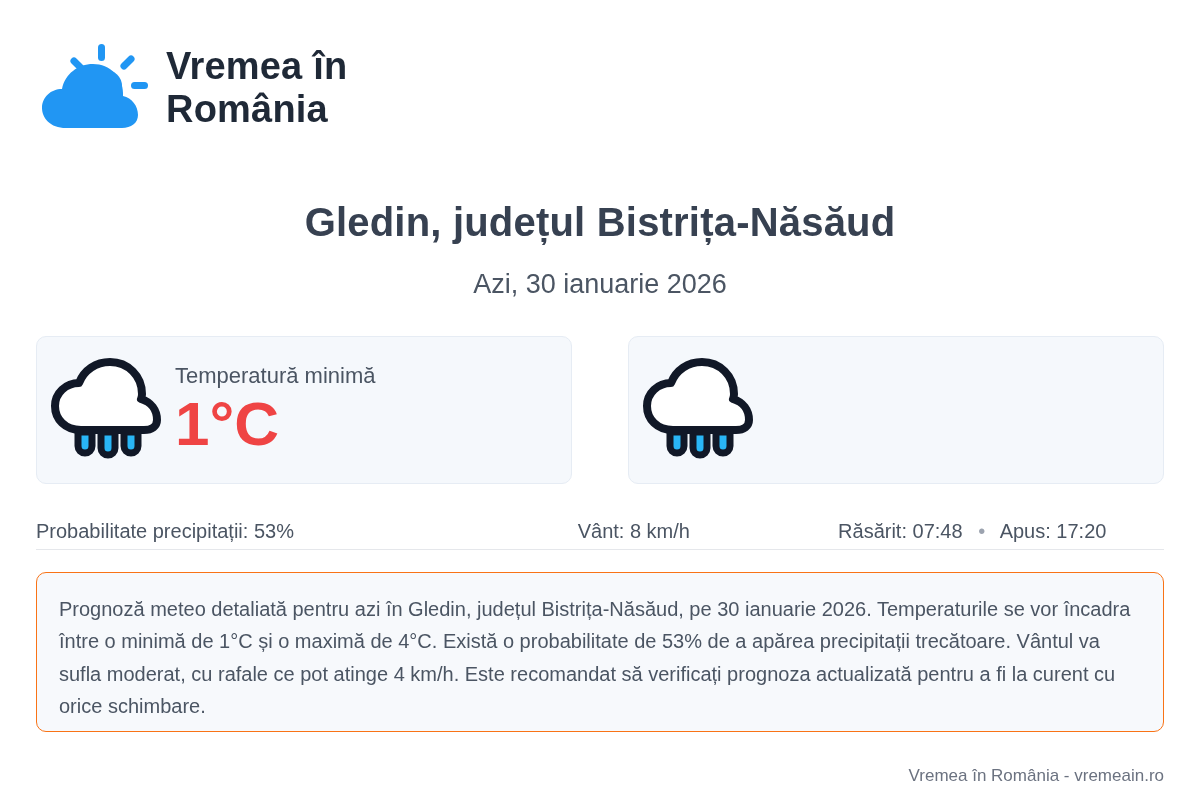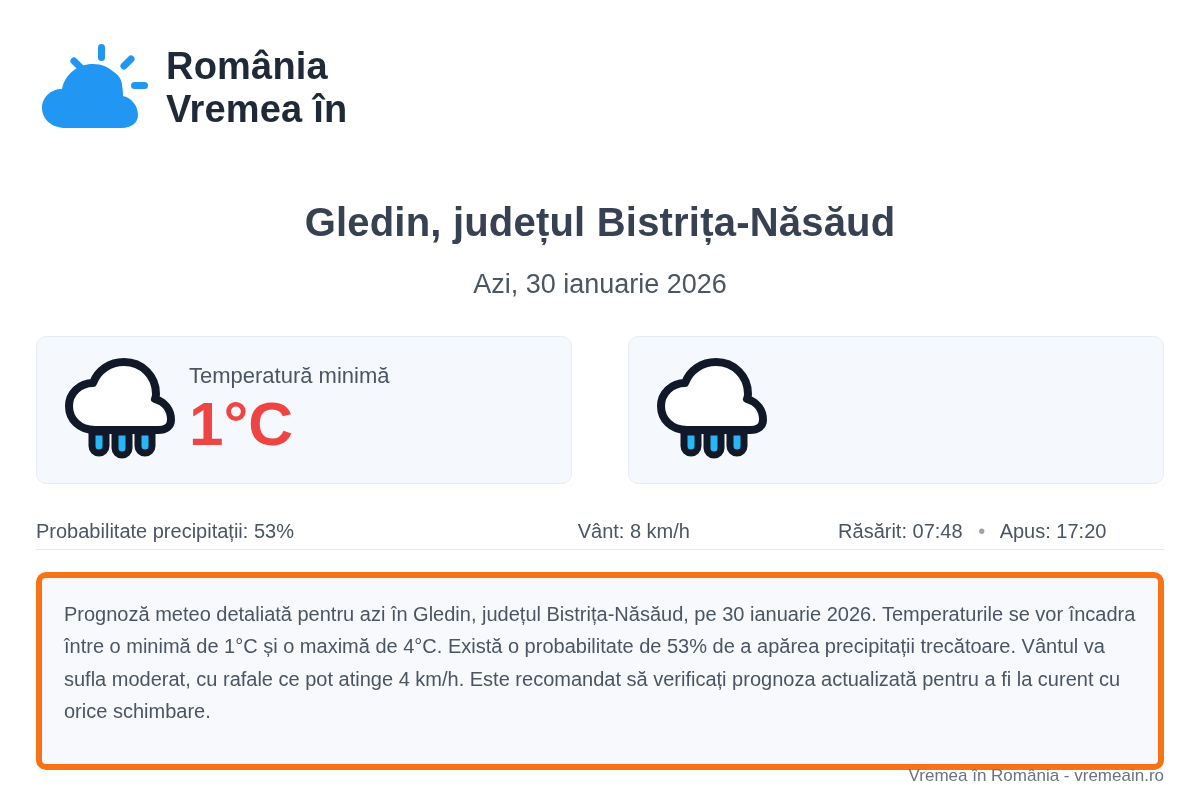--- a/index.html
+++ b/index.html
@@ -68,21 +68,21 @@
     margin-top: 36px;
   }
   .card {
     flex: 1 1 0;
     background: #f5f8fc;
     border: 1px solid #e6ecf4;
     border-radius: 10px;
     height: 148px;
     display: flex;
     align-items: center;
-    padding: 0 22px;
+    padding: 0 8px;
     box-sizing: border-box;
   }
   .card-icon {
     width: 120px;
     height: 104px;
     flex: 0 0 120px;
   }
   .card-text {
     margin-left: 10px;
   }
@@ -110,23 +110,23 @@
   }
   .stat-left { flex: 0 0 40%; text-align: left; }
   .stat-mid  { flex: 0 0 26%; text-align: center; }
   .stat-right{ flex: 1 1 auto; text-align: center; white-space: nowrap; }
   .sep { padding: 0 10px; color: #9ca3af; }
 
   
   .desc {
     margin-top: 22px;
     background: #f7f9fc;
-    border: 6px solid #f97316;
+    border: 1px solid #f97316;
     border-radius: 10px;
-    padding: 20px 22px 36px 22px;
+    padding: 20px 22px 8px 22px;
     font-size: 20px;
     line-height: 1.62;
     color: #4b5563;
   }
 
   
   .footer {
     position: absolute;
     right: 36px;
     bottom: 14px;
@@ -146,22 +146,22 @@
           <rect x="62" y="4" width="7" height="17" rx="3.5"></rect>
           <rect x="88" y="14" width="7" height="17" rx="3.5" transform="rotate(45 91.5 22.5)"></rect>
           <rect x="95" y="42" width="17" height="7" rx="3.5"></rect>
           <rect x="38" y="16" width="7" height="17" rx="3.5" transform="rotate(-45 41.5 24.5)"></rect>
           <circle cx="70" cy="46" r="16"></circle>
         </g>
         <path d="M30 88 C14 88 6 78 6 68 C6 57 15 49 26 49 C29 34 42 24 57 24 C74 24 87 37 87 53 C87 54 87 55 87 56 C96 58 102 66 102 75 C102 83 95 88 86 88 Z" fill="#2196f3"></path>
       </svg>
     </div>
     <div class="brand-title">
+      <div>Vremea în</div>
       <div>România</div>
-      <div>Vremea în</div>
     </div>
   </div>
 
   <div class="city">Gledin, județul Bistrița-Năsăud</div>
   <div class="date">Azi, 30 ianuarie 2026</div>
 
   <div class="cards">
 
     <div class="card">
       <div class="card-icon">

